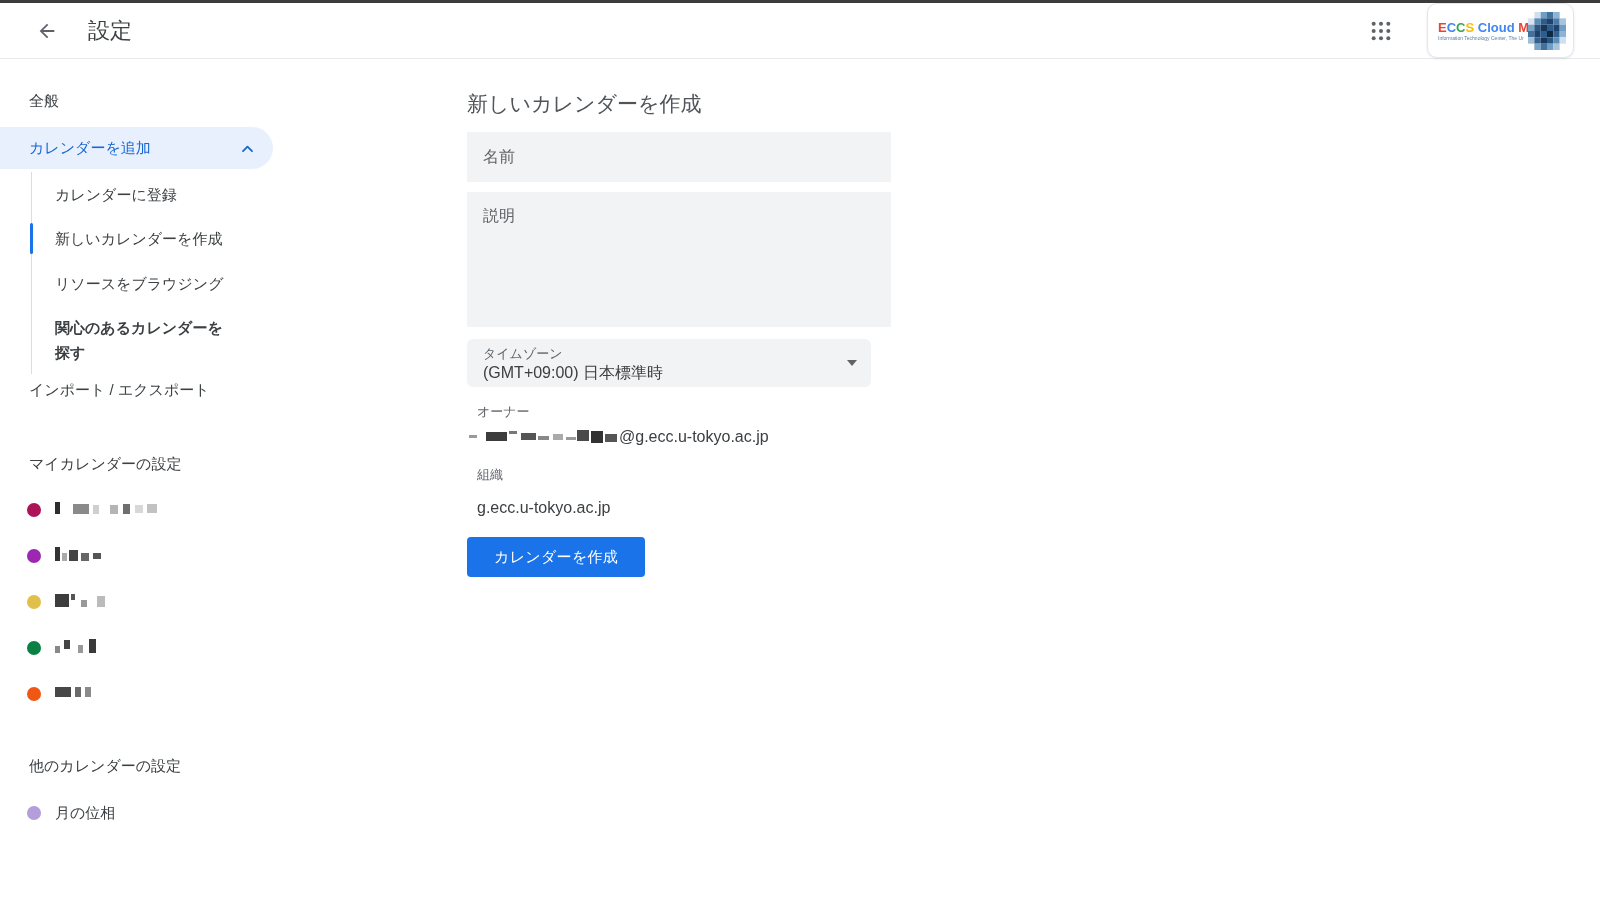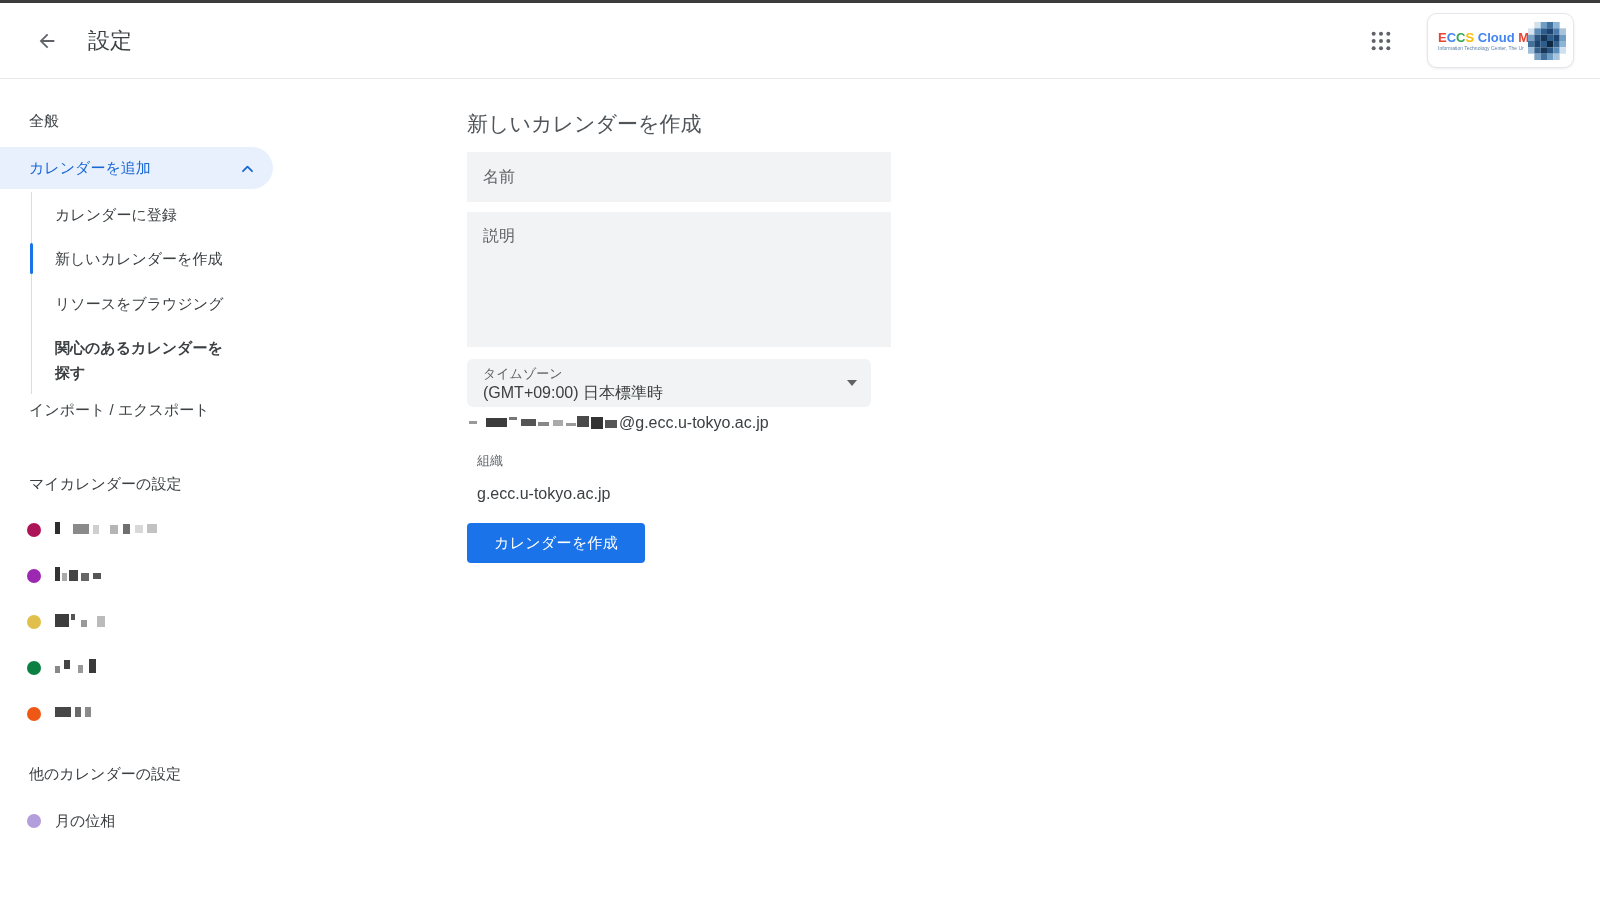--- a/index.html
+++ b/index.html
@@ -8,21 +8,21 @@
     font-family: "Liberation Sans", "DejaVu Sans", sans-serif;
     color: #3c4043;
     width: 1600px;
     height: 915px;
     overflow: hidden;
   }
   .top-strip { height: 3px; background: #3c3c3c; width: 100%; }
 
   
   .header {
-    height: 76px;
+    height: 56px;
     display: flex;
     align-items: center;
     padding: 0 26px 0 27px;
     border-bottom: 1px solid #e8eaed;
     background: #fff;
   }
   .back-btn {
     width: 40px; height: 40px;
     border: none; background: transparent;
     display: flex; align-items: center; justify-content: center;
@@ -107,21 +107,21 @@
   .sub-browse { height: 45px; }
   .sub-explore { height: 68px; font-weight: bold; }
   .sub-url { height: 45px; }
   .nav-import { height: 32px; }
   .section-header {
     display: flex; align-items: center;
     font-size: 15px; color: #3c4043;
     padding-left: 29px; height: 32px;
   }
   .sh-mycal { margin-top: 42px; }
-  .sh-othercal { margin-top: 21px; }
+  .sh-othercal { margin-top: 33px; }
   .cal-list { list-style: none; }
   .cal-list.mine { margin-top: 7px; }
   .cal-list.others { margin-top: 8px; }
   .cal-row {
     height: 46px;
     display: flex; align-items: center;
     padding-left: 27px; cursor: pointer;
   }
   .cal-dot {
     width: 14px; height: 14px; border-radius: 50%;
@@ -367,20 +367,21 @@
     <textarea class="field desc-input" placeholder="説明" style=""></textarea>
 
     <div class="tz-select">
       <div class="tz-texts">
         <div class="tz-label">タイムゾーン</div>
         <div class="tz-value">(GMT+09:00) 日本標準時</div>
       </div>
       <span class="caret-down"></span>
     </div>
 
+    <div class="meta-label owner-label">オーナー</div>
     <div class="owner-value">
       <span class="redact">
         <svg width="150" height="18" viewBox="0 0 150 18">
             <rect x="0" y="9" width="8" height="3" fill="#9a9a9a"></rect>
             <rect x="17" y="6" width="21" height="9" fill="#3c3c3c"></rect>
             <rect x="40" y="5" width="8" height="3" fill="#777777"></rect>
             <rect x="52" y="7" width="15" height="7" fill="#555555"></rect>
             <rect x="69" y="10" width="11" height="4" fill="#888888"></rect>
             <rect x="84" y="8" width="10" height="6" fill="#aaaaaa"></rect>
             <rect x="97" y="11" width="10" height="3" fill="#9a9a9a"></rect>

